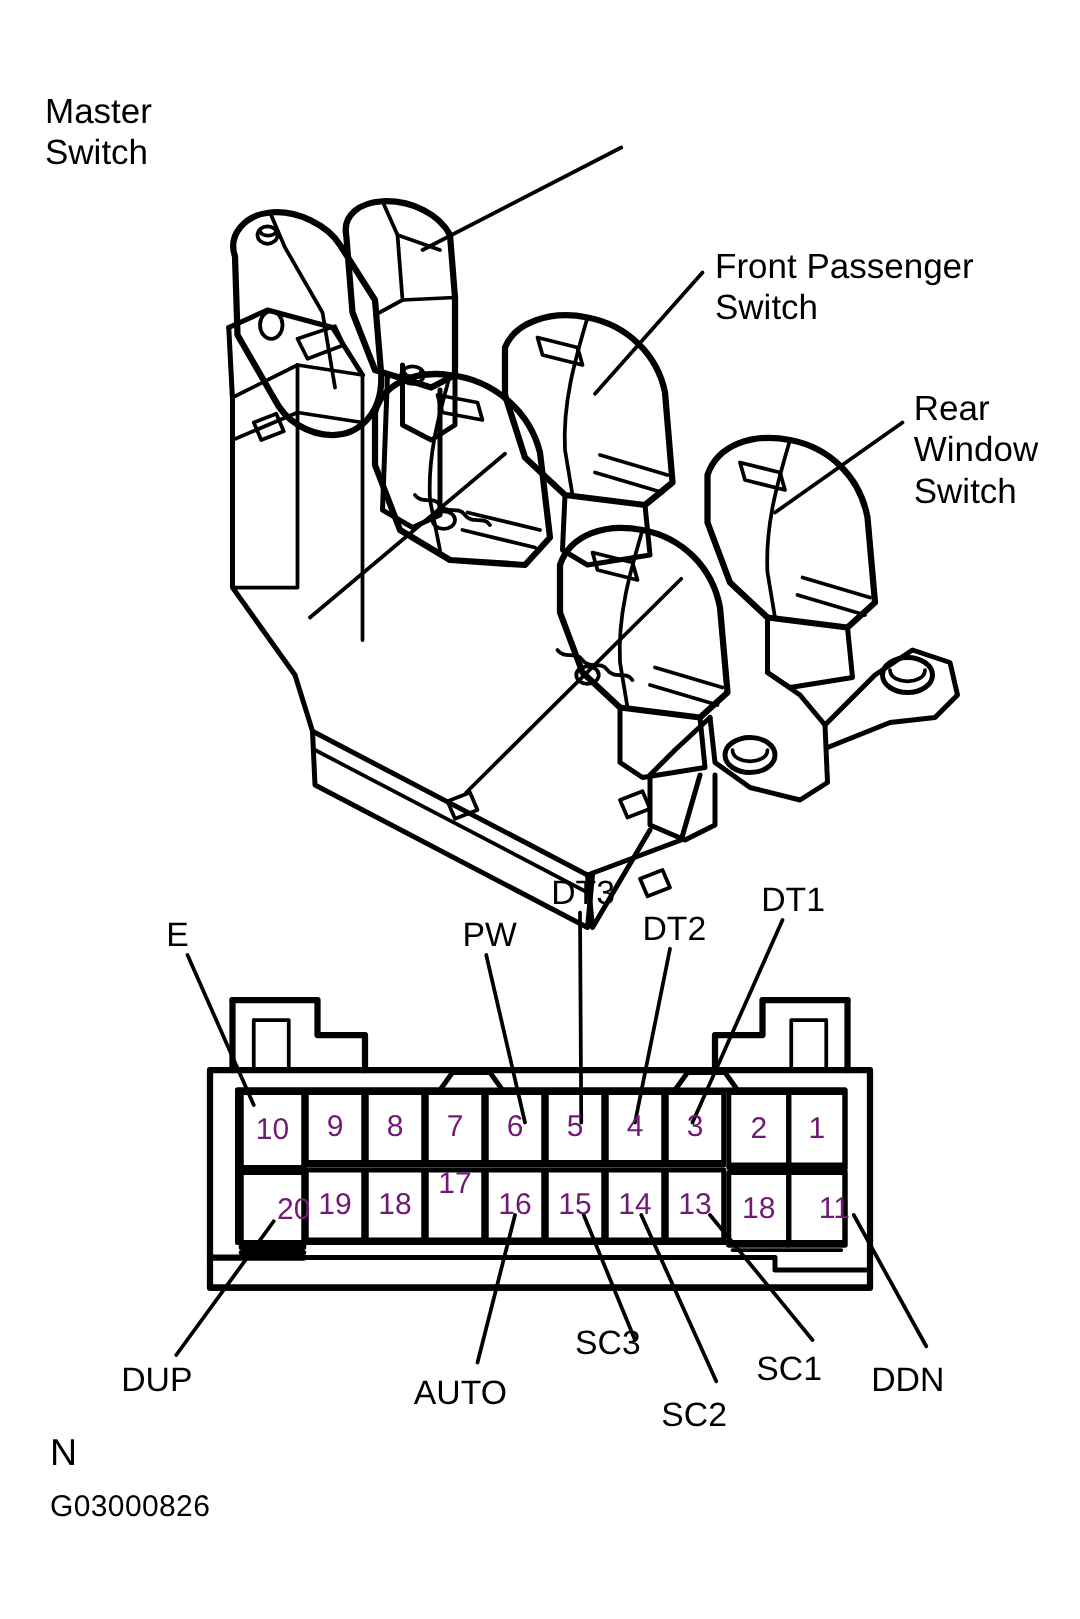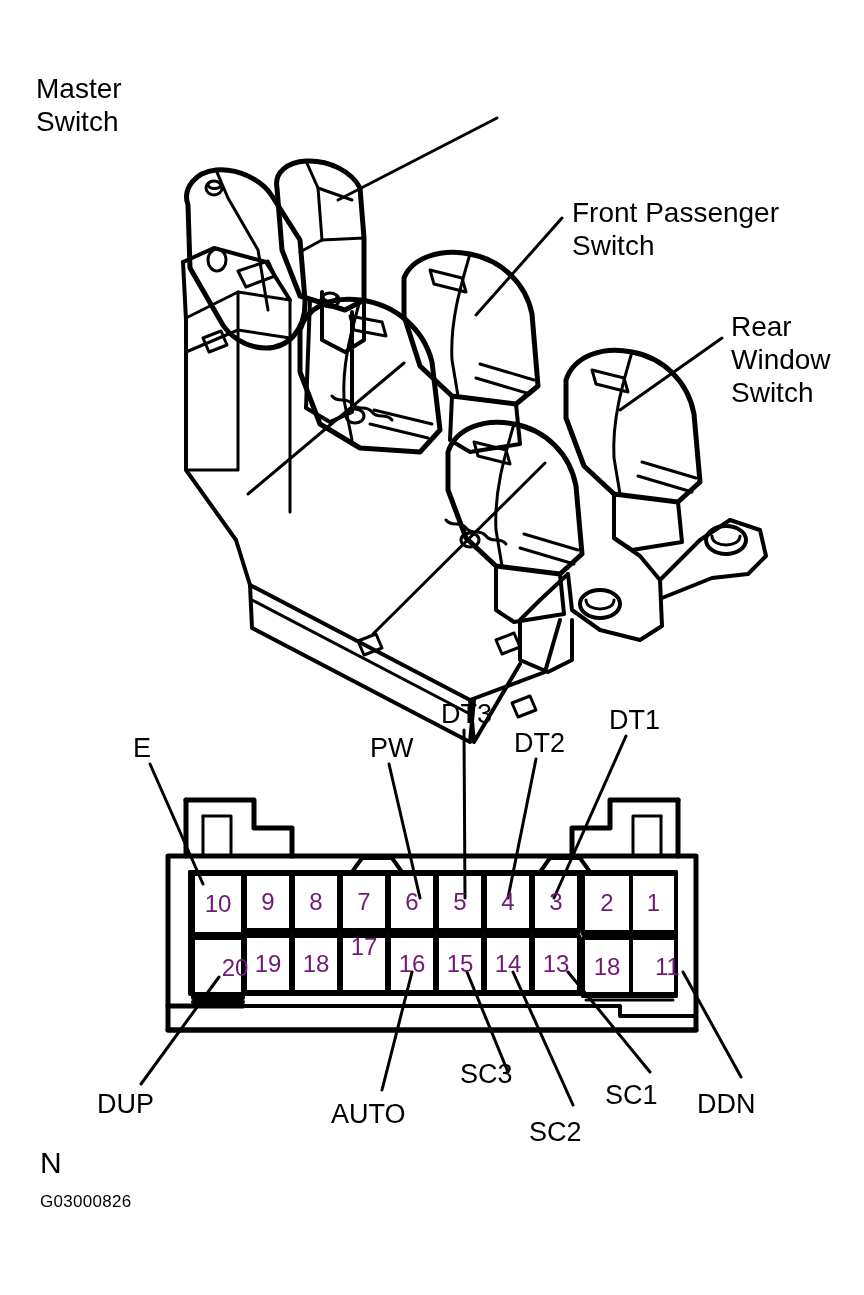--- a/index.html
+++ b/index.html
@@ -5,21 +5,21 @@
   html,body{margin:0;padding:0;background:#fff;}
   body{
     width:864px;height:1295px;position:relative;overflow:hidden;
     font-family:"Liberation Sans",sans-serif;color:#000;
   }
   #stage{position:absolute;left:0;top:0;width:864px;height:1295px;}
   #stage svg{position:absolute;left:0;top:0;}
   .lbl{position:absolute;white-space:pre;line-height:1.18;color:#000;}
   .lbl.t28{font-size:28px;}
   .lbl.t27{font-size:27px;}
-  .figid{position:absolute;font-size:17px;letter-spacing:.3px;}
+  .figid{position:absolute;font-size:24px;letter-spacing:.3px;}
   .figN{position:absolute;font-size:30px;}
   .pinnum{
     position:absolute;display:flex;align-items:center;justify-content:center;
     font-size:24px;color:#701a75;pointer-events:none;
   }
 </style>
 </head>
 <body>
 
 <div id="stage">

